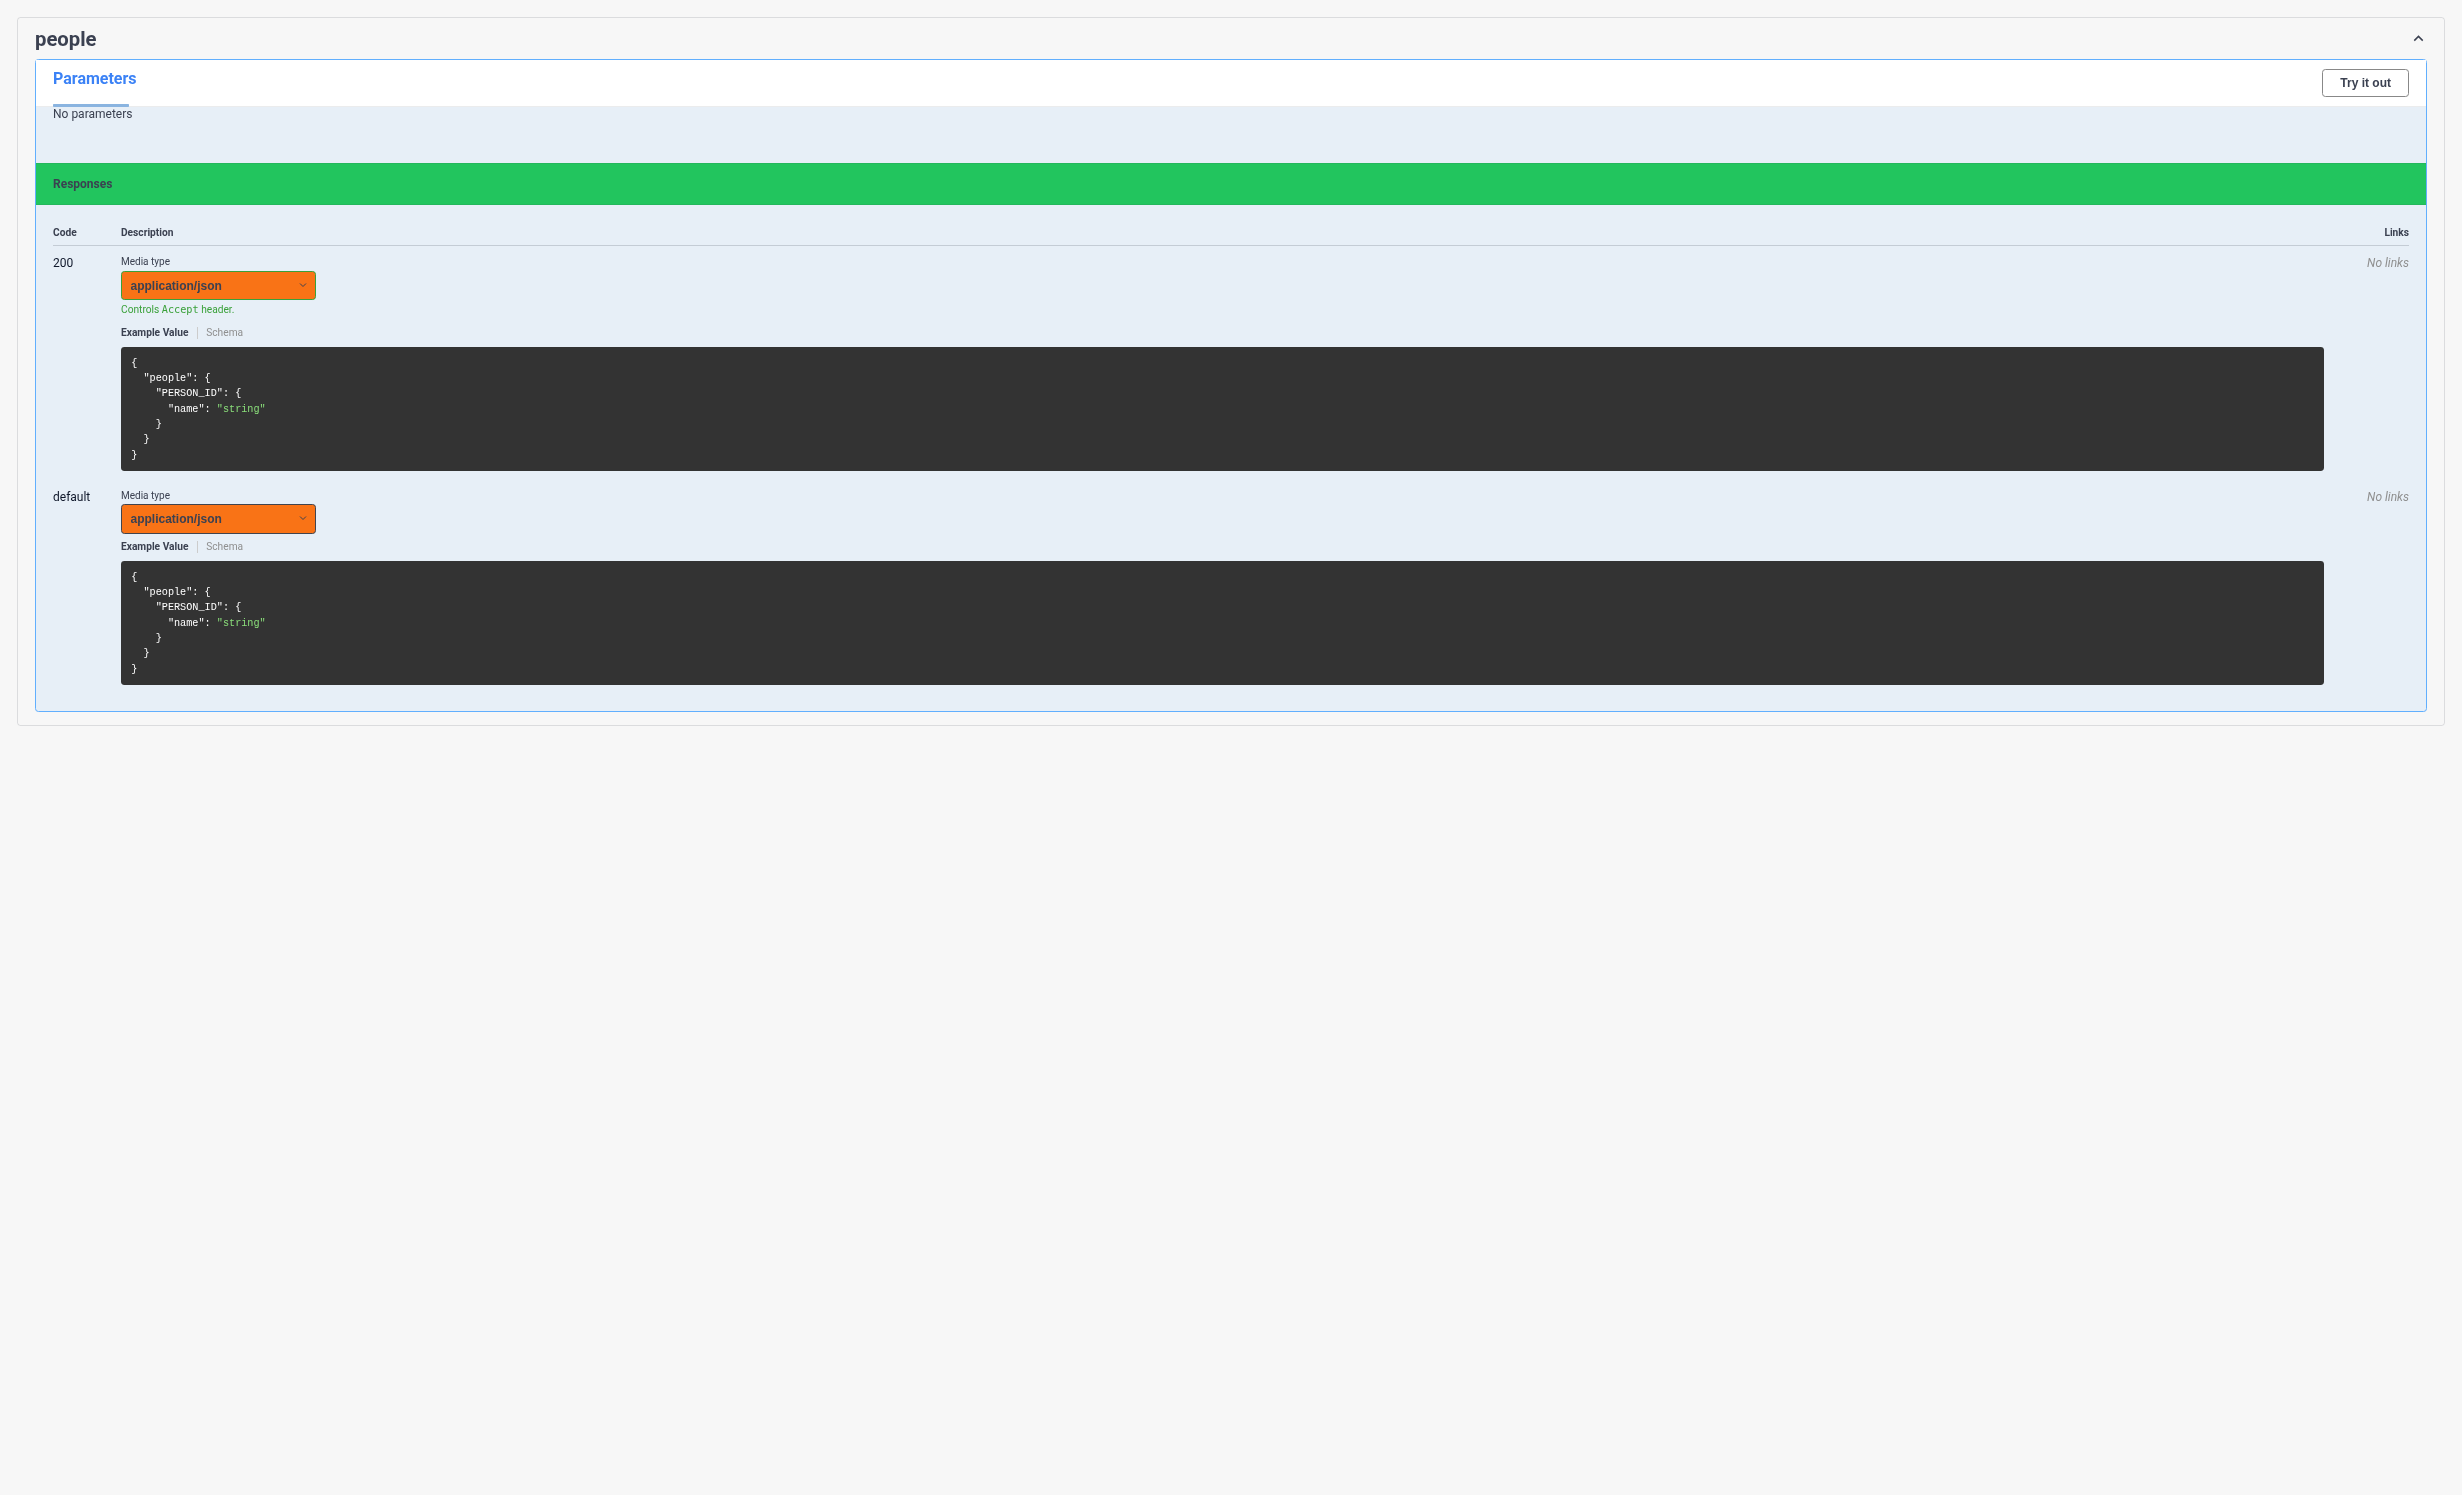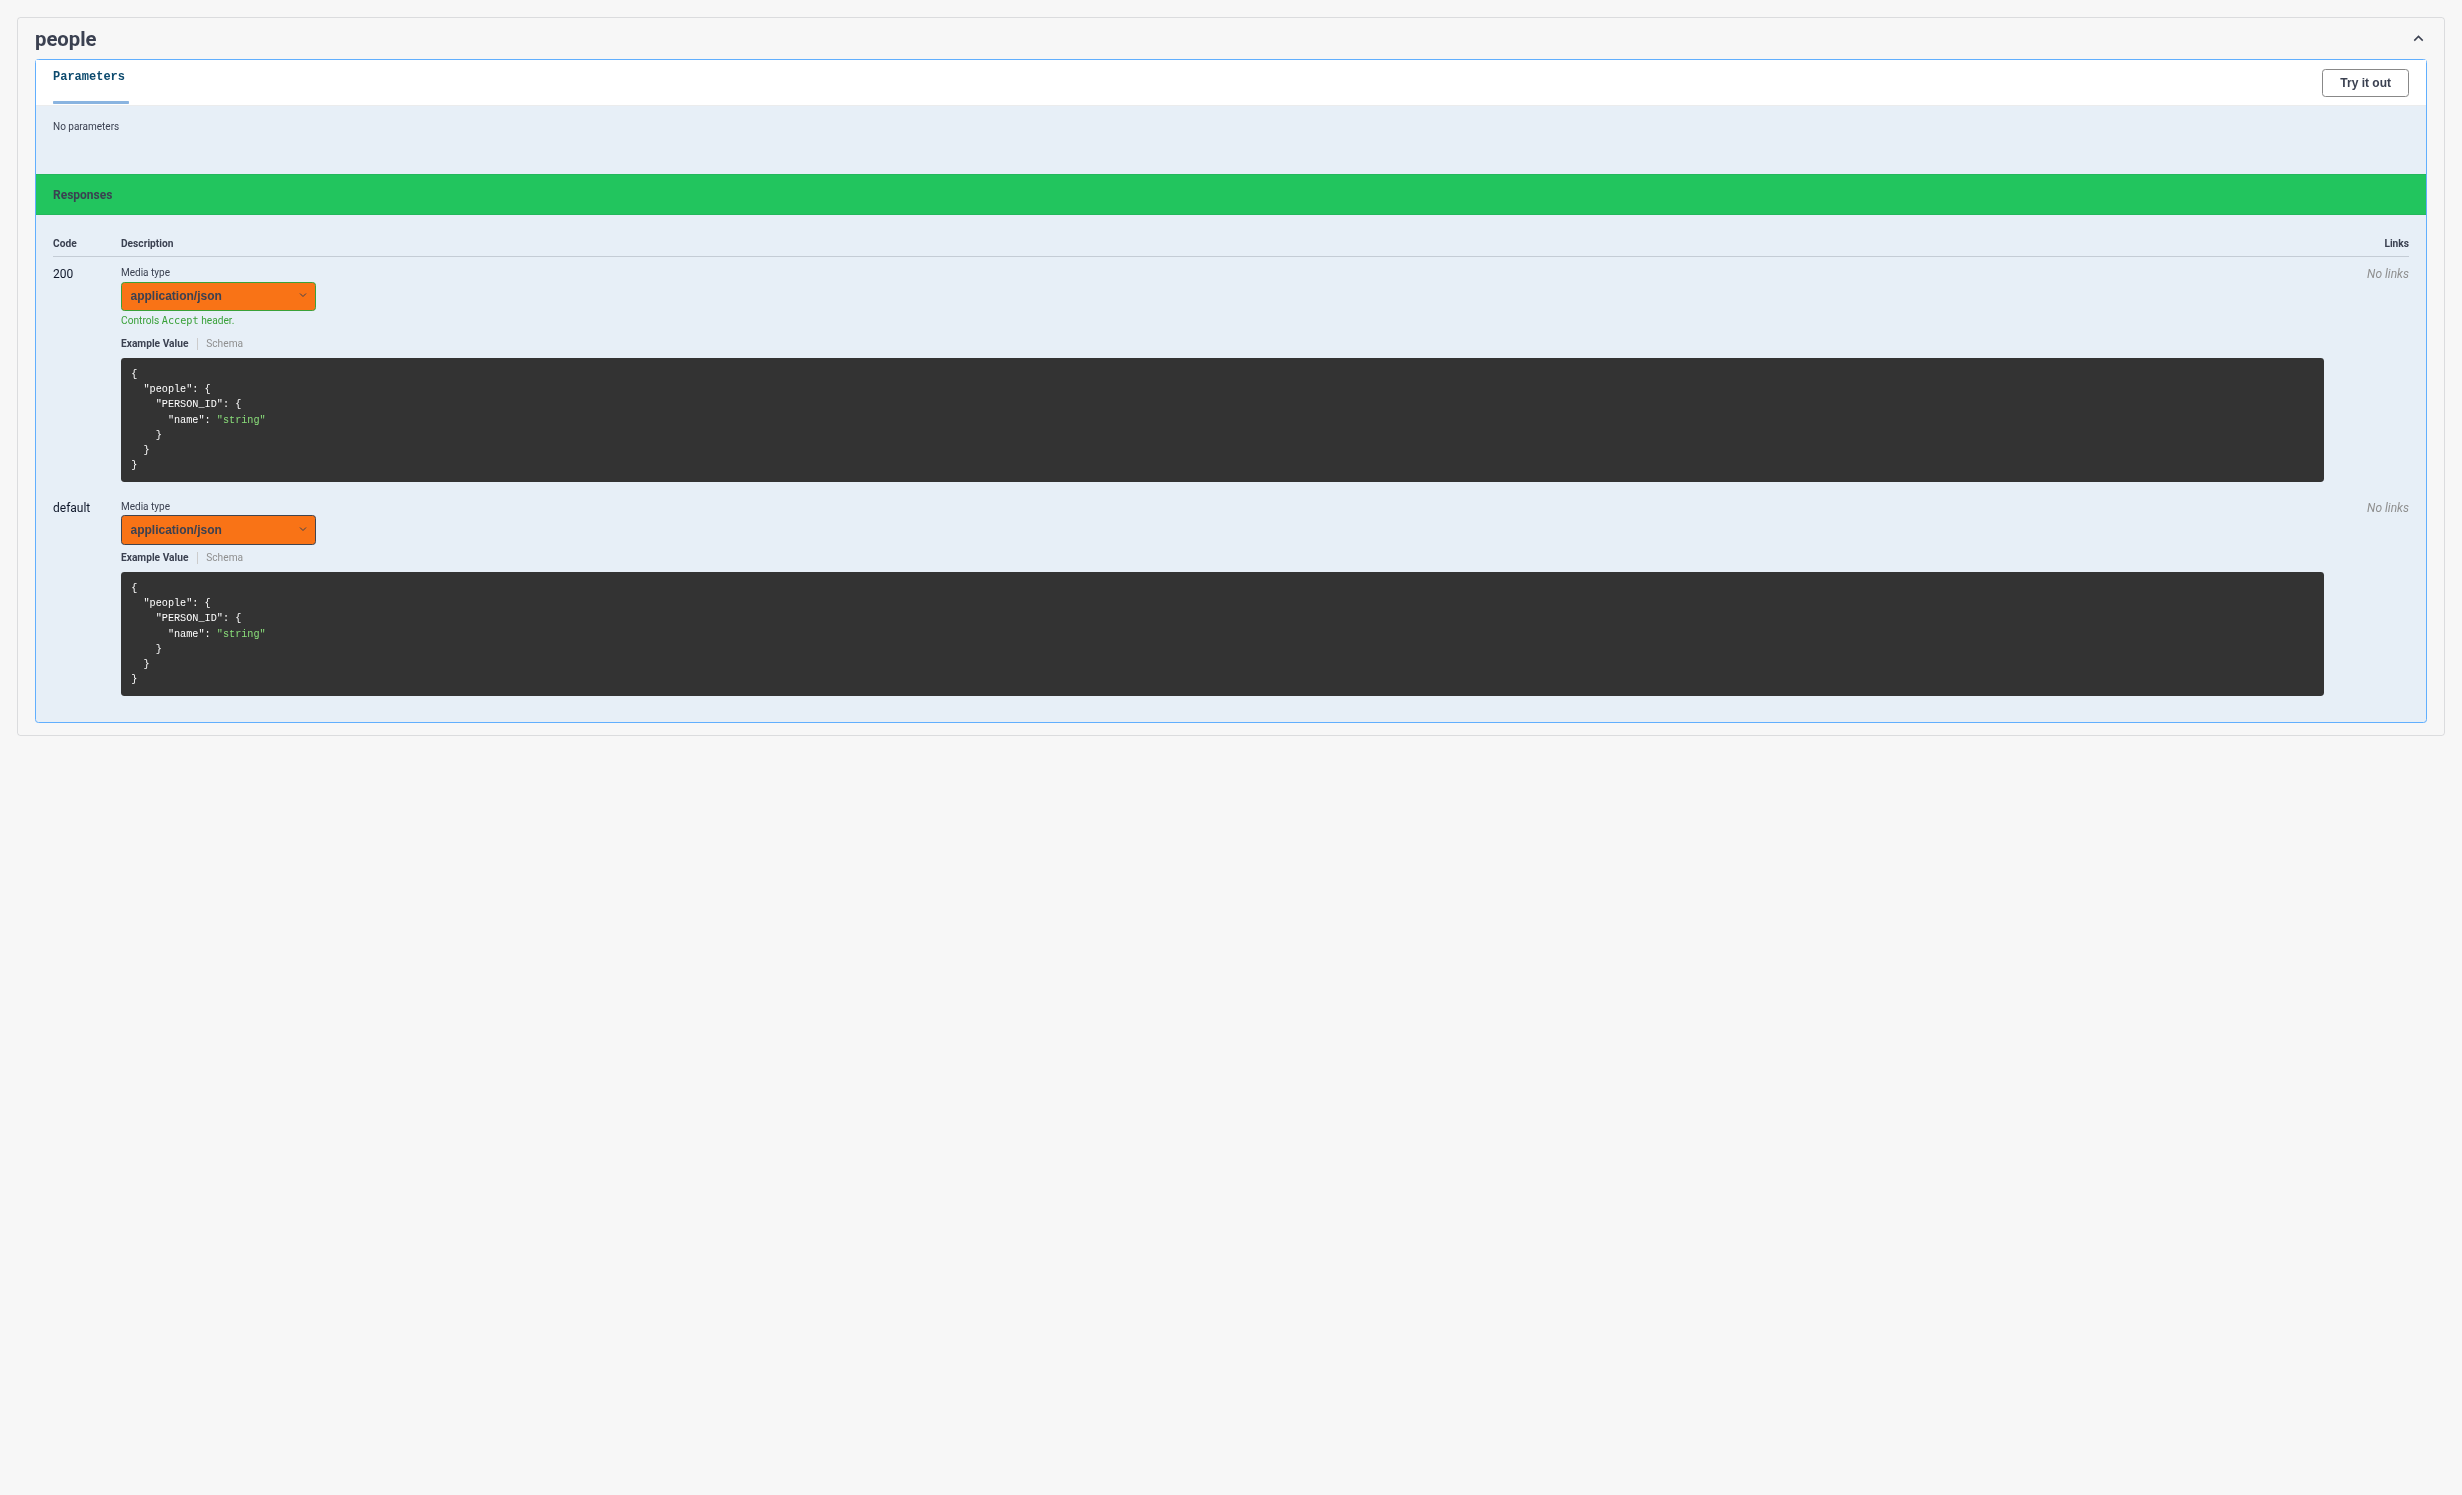--- a/index.html
+++ b/index.html
@@ -75,24 +75,23 @@
 
   .section-header-row {
     display: flex;
     align-items: center;
     justify-content: space-between;
     padding: 8.5px 17px;
     background: #fff;
     border-bottom: 0.8px solid rgba(59,65,81,0.1);
   }
   .section-title {
-    font-size: 12px;
-    font-weight: 700;
-    color: #0c4a6e;
-    font-family: Liberation Mono, monospace;
+    font-size: 16px;
+    font-weight: 700;
+    color: #3b82f6;
   }
   .parameters-bar { position: relative; }
   .parameters-tab {
     position: relative;
     padding-bottom: 10.2px;
   }
   .parameters-tab::after {
     content: "";
     position: absolute;
     left: 0; right: 0; bottom: -9.3px;
@@ -105,22 +104,22 @@
     background: #fff;
     border: 1.7px solid #888;
     border-radius: 3.4px;
     padding: 6px 17px;
     font-size: 12px;
     font-weight: 700;
     color: #3b4151;
     cursor: pointer;
   }
   .params-body {
-    padding: 15px 17px 42px 17px;
-    font-size: 10px;
+    padding: 0 17px 42px 17px;
+    font-size: 12px;
     color: #3b4151;
   }
 
   .responses-header {
     background: #22c55e;
     padding: 12.7px 17px;
     font-size: 12px;
     font-weight: 700;
     border-top: 0.8px solid rgba(59,65,81,0.1);
     border-bottom: 0.8px solid rgba(59,65,81,0.1);

